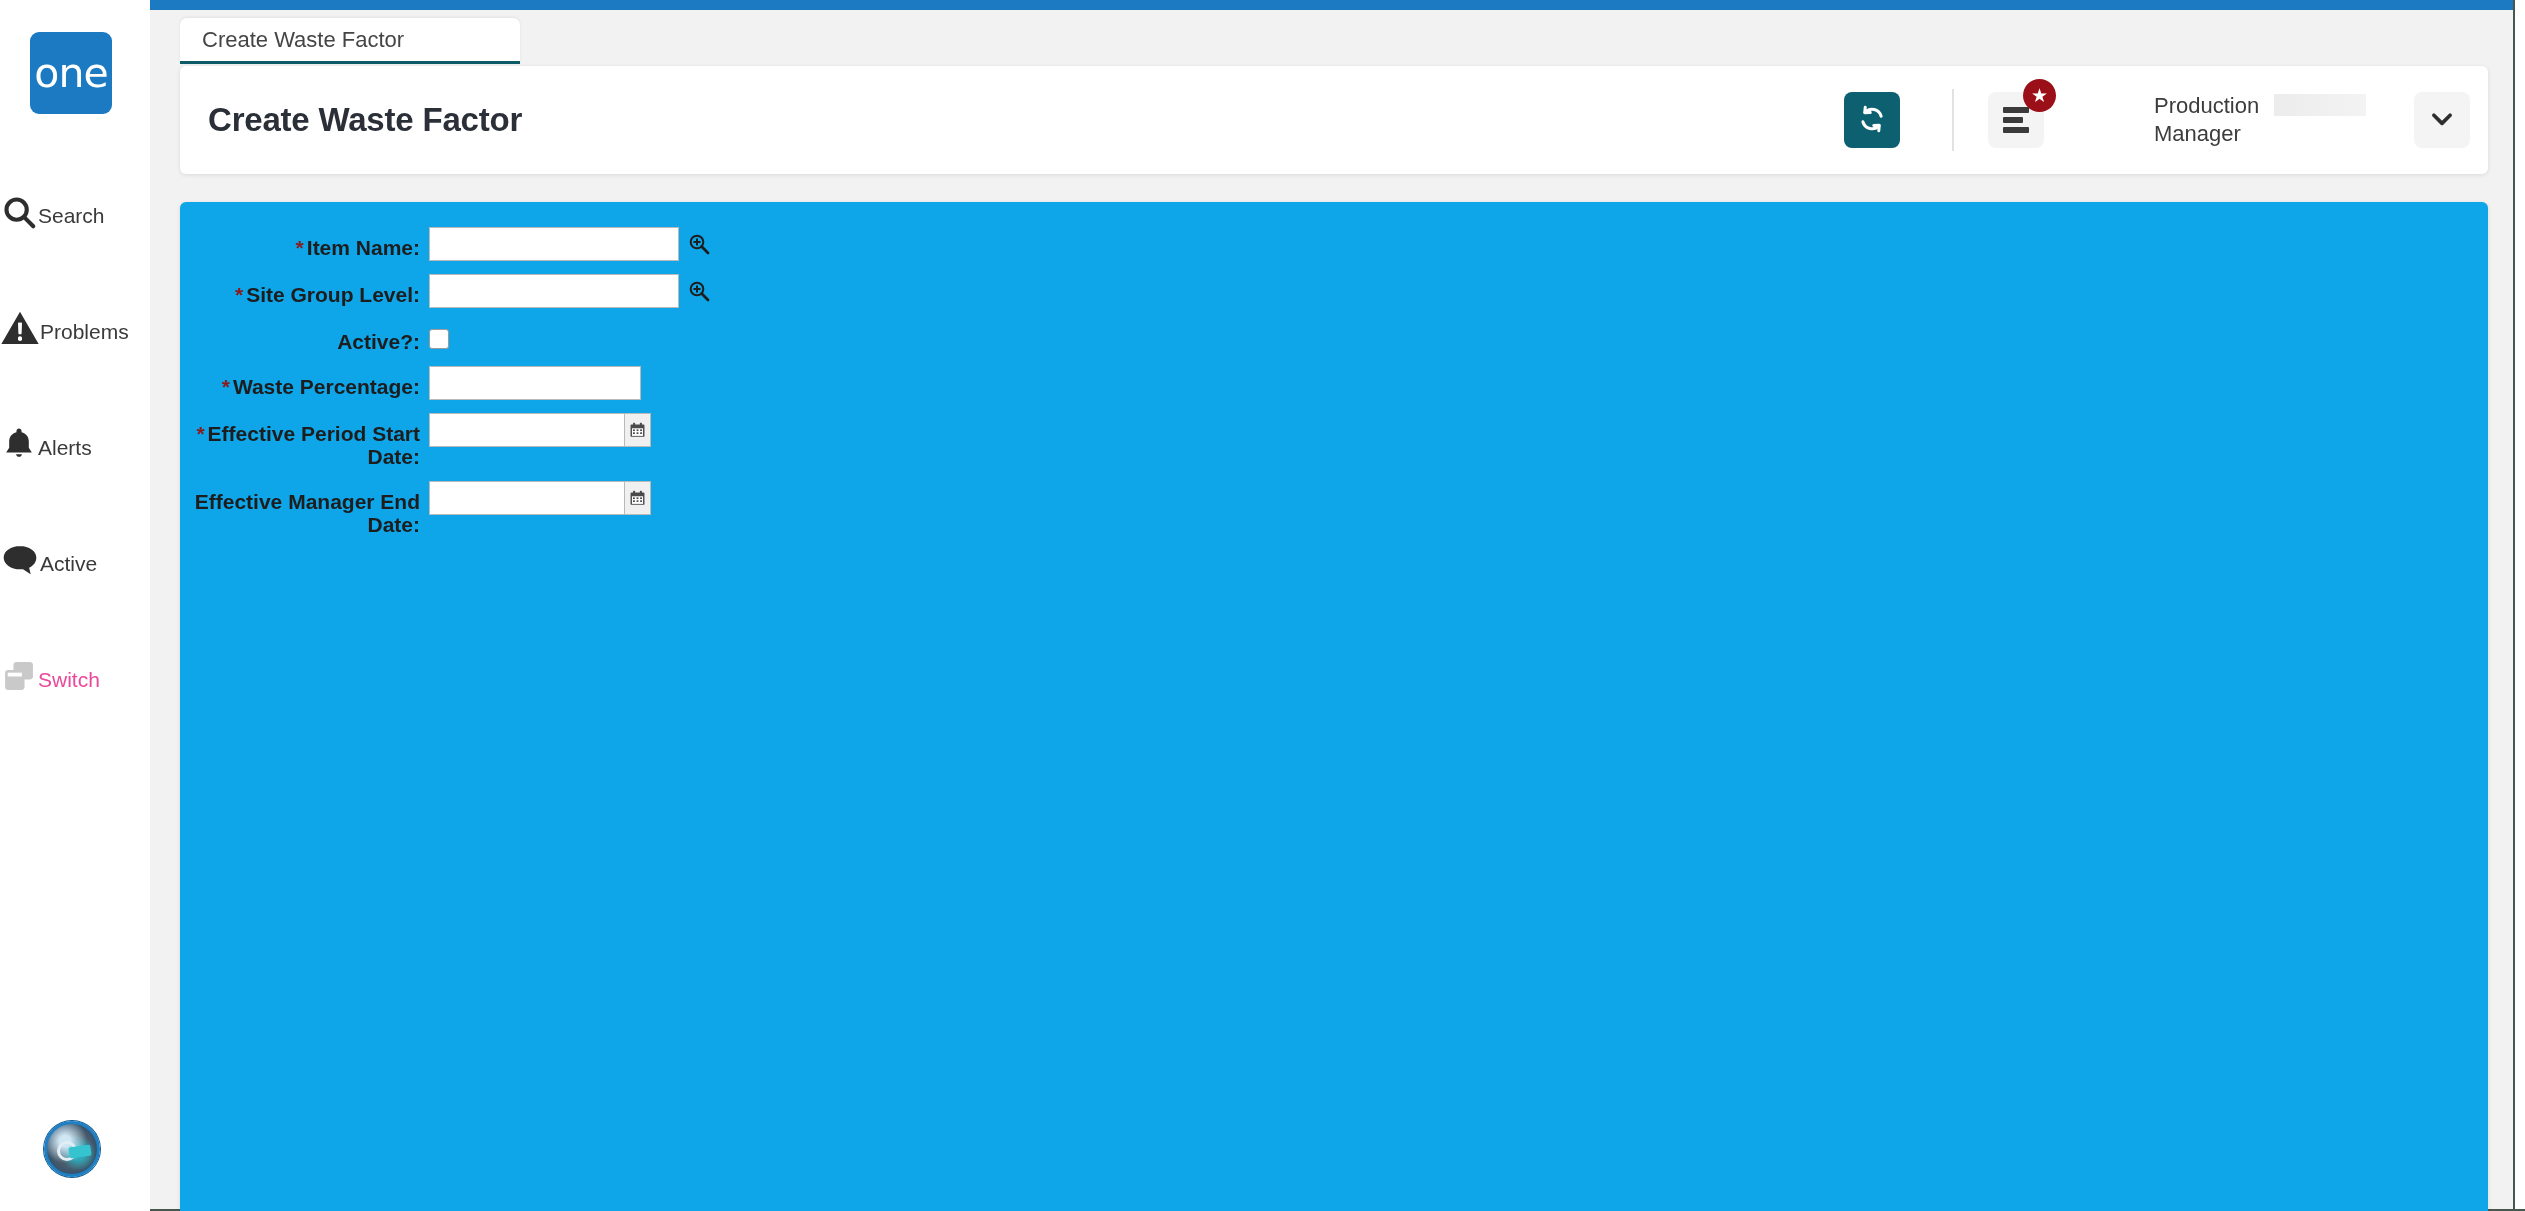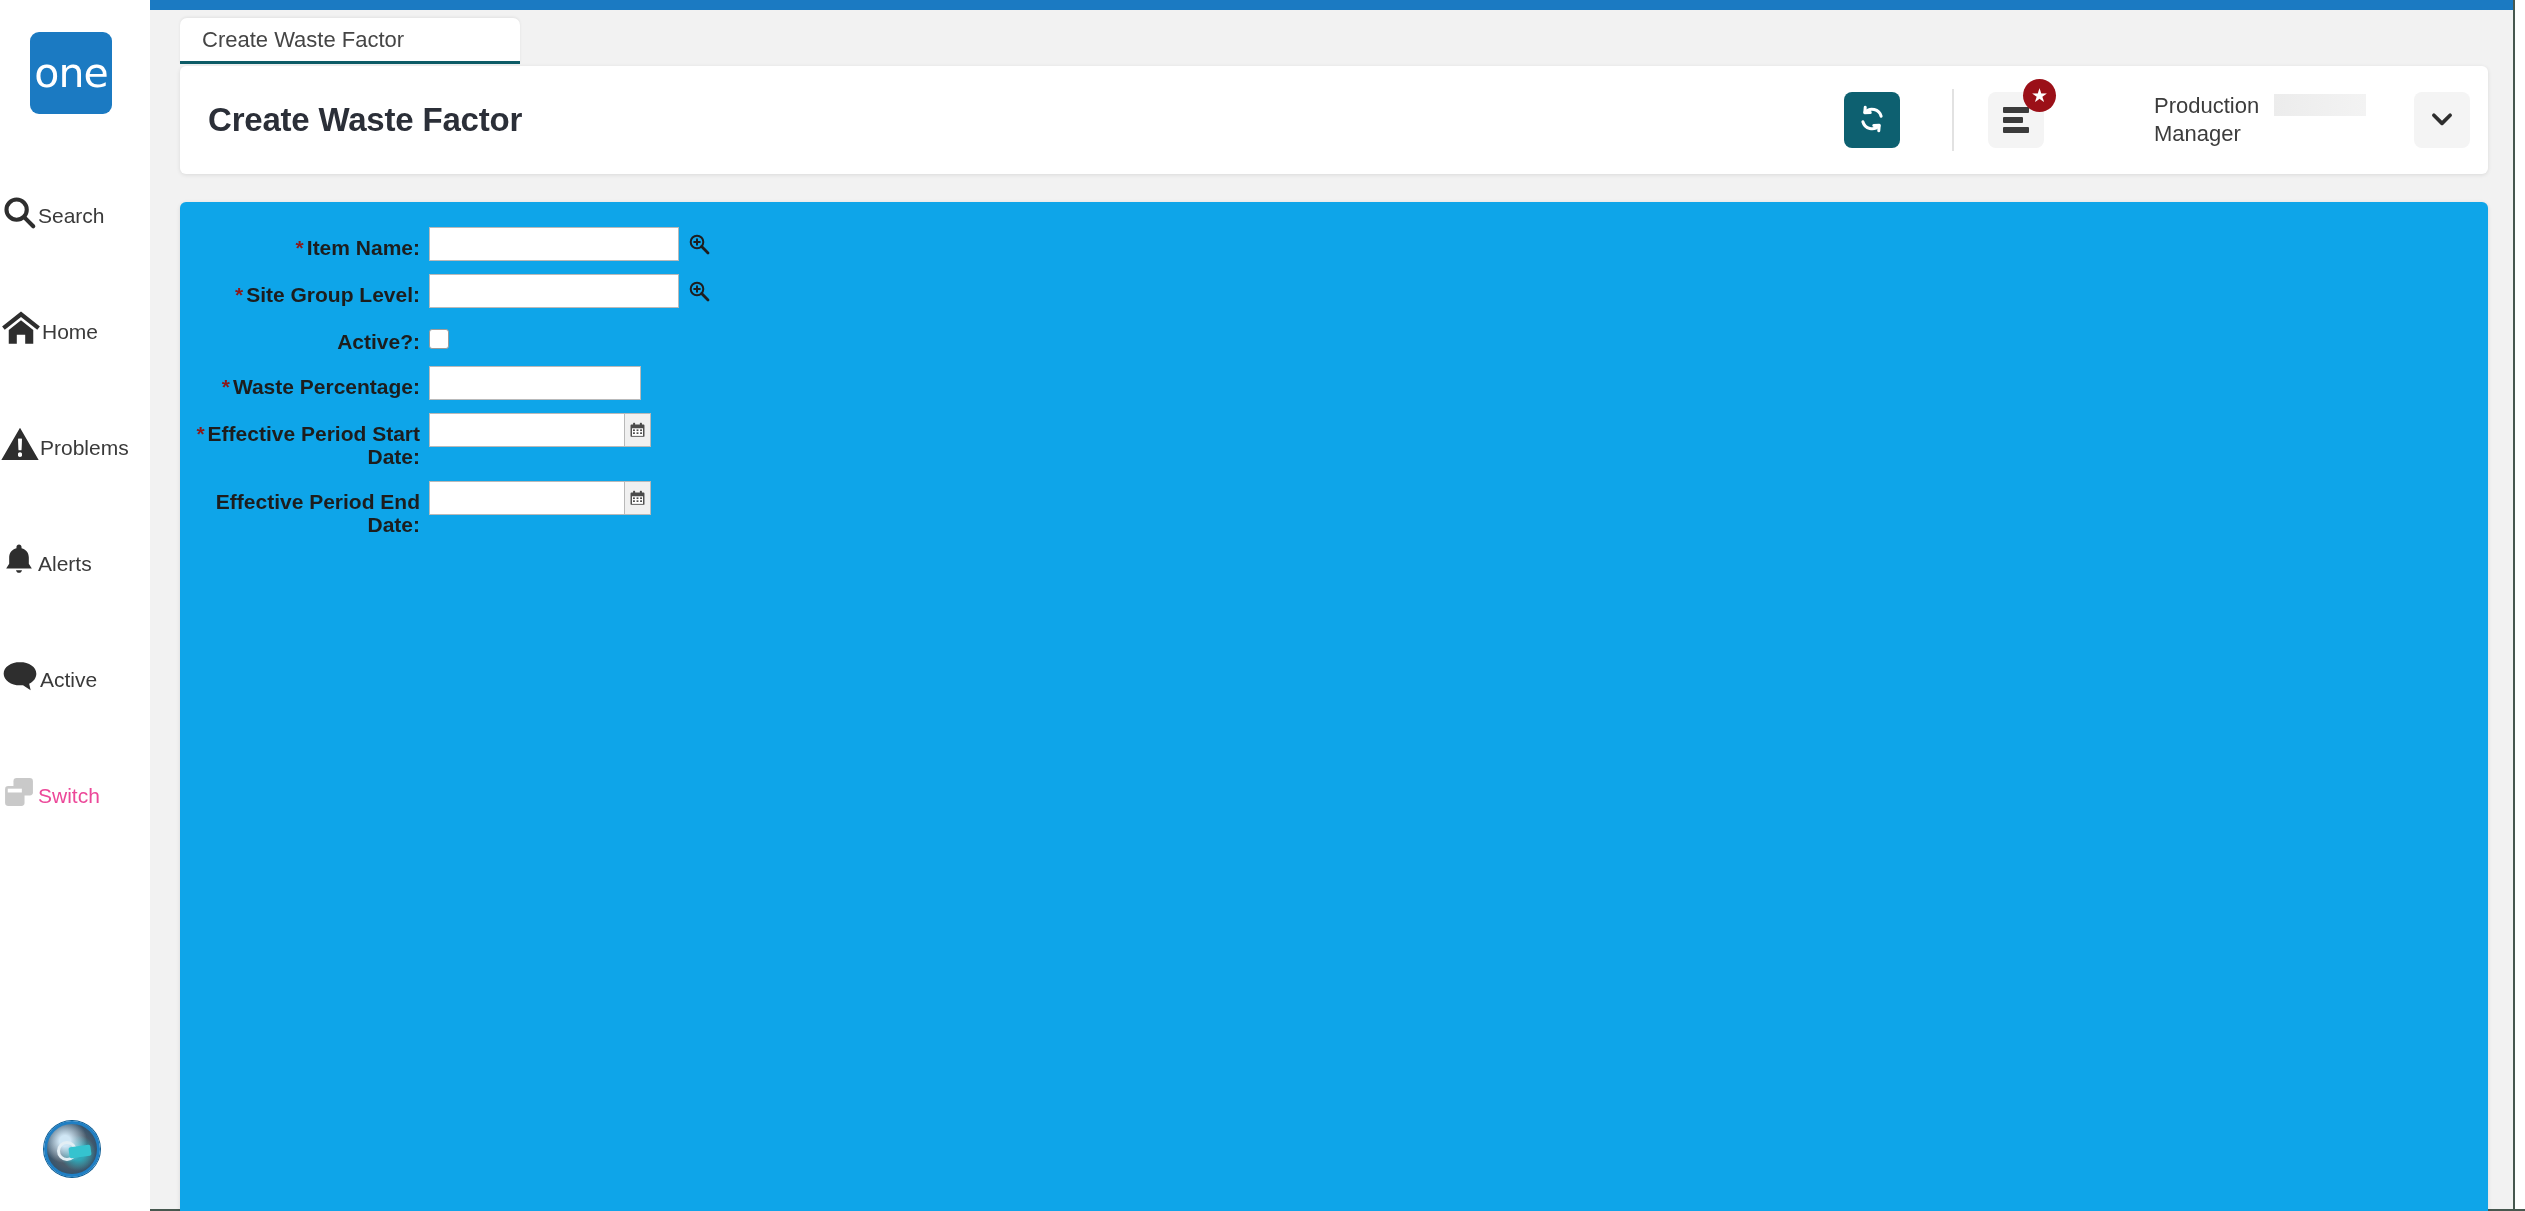--- a/index.html
+++ b/index.html
@@ -447,29 +447,20 @@
       <div class="nav-item">
         <span class="nav-icon">
           <svg width="38" height="38" viewBox="0 0 24 24" fill="none" stroke="currentColor" stroke-width="2.6" stroke-linecap="round">
             <circle cx="10.5" cy="10.5" r="6.4"></circle>
               <line x1="15.4" y1="15.4" x2="21" y2="21"></line>
           </svg>
         </span>
         <span class="nav-label">Search</span>
       </div>
 
-      <div class="nav-item">
-        <span class="nav-icon">
-          <svg width="42" height="42" viewBox="0 0 24 24" fill="currentColor">
-            <path d="M12 2.6 1.2 11.1l1.5 1.9L4 12v0l8-6.3L20 12l1.3 1 1.5-1.9L12 2.6z"></path>
-            <path d="M12 7.6 5 13.1V21h4.6v-5.2h4.8V21H19v-7.9L12 7.6z"></path>
-          </svg>
-        </span>
-        <span class="nav-label">Home</span>
-      </div>
 
       <div class="nav-item">
         <span class="nav-icon">
           <svg width="40" height="40" viewBox="0 0 24 24" fill="currentColor">
             <path d="M12 2.2 0.8 21.6h22.4L12 2.2zm-1.15 6.6h2.3l-.3 7h-1.7l-.3-7zM12 17.3a1.25 1.25 0 1 1 0 2.5 1.25 1.25 0 0 1 0-2.5z" fill="currentColor"></path>
             <path d="M11 8.8h2l-.28 6.6h-1.44L11 8.8zM12 16.9a1.2 1.2 0 1 1 0 2.4 1.2 1.2 0 0 1 0-2.4z" fill="#ffffff"></path>
           </svg>
         </span>
         <span class="nav-label">Problems</span>
       </div>
@@ -627,21 +618,21 @@
                 <rect x="10.8" y="14.3" width="2.4" height="2.1"></rect>
                 <rect x="15.3" y="14.3" width="2.4" height="2.1"></rect>
               <rect x="6.4" y="2.2" width="2.6" height="3.6" rx="0.8"></rect>
                 <rect x="15" y="2.2" width="2.6" height="3.6" rx="0.8"></rect>
             </svg>
           </span>
         </div>
       </div>
 
       <div class="form-row">
-        <div class="form-label"><span>Effective Period End Date:</span></div>
+        <div class="form-label"><span>Effective Manager End Date:</span></div>
         <div class="field-wrap">
           <input class="txt-input date" type="text" value="" style="">
           <span class="cal-btn">
             <svg width="19" height="19" viewBox="0 0 24 24" fill="currentColor">
               <path d="M4.4 4.4h15.2c.7 0 1.2.5 1.2 1.2v13.2c0 .7-.5 1.2-1.2 1.2H4.4c-.7 0-1.2-.5-1.2-1.2V5.6c0-.7.5-1.2 1.2-1.2z"></path>
               <rect x="5" y="9.2" width="14" height="9.6" fill="#ffffff"></rect>
               <rect x="6.3" y="10.6" width="2.4" height="2.1"></rect>
                 <rect x="10.8" y="10.6" width="2.4" height="2.1"></rect>
                 <rect x="15.3" y="10.6" width="2.4" height="2.1"></rect>
               <rect x="6.3" y="14.3" width="2.4" height="2.1"></rect>

